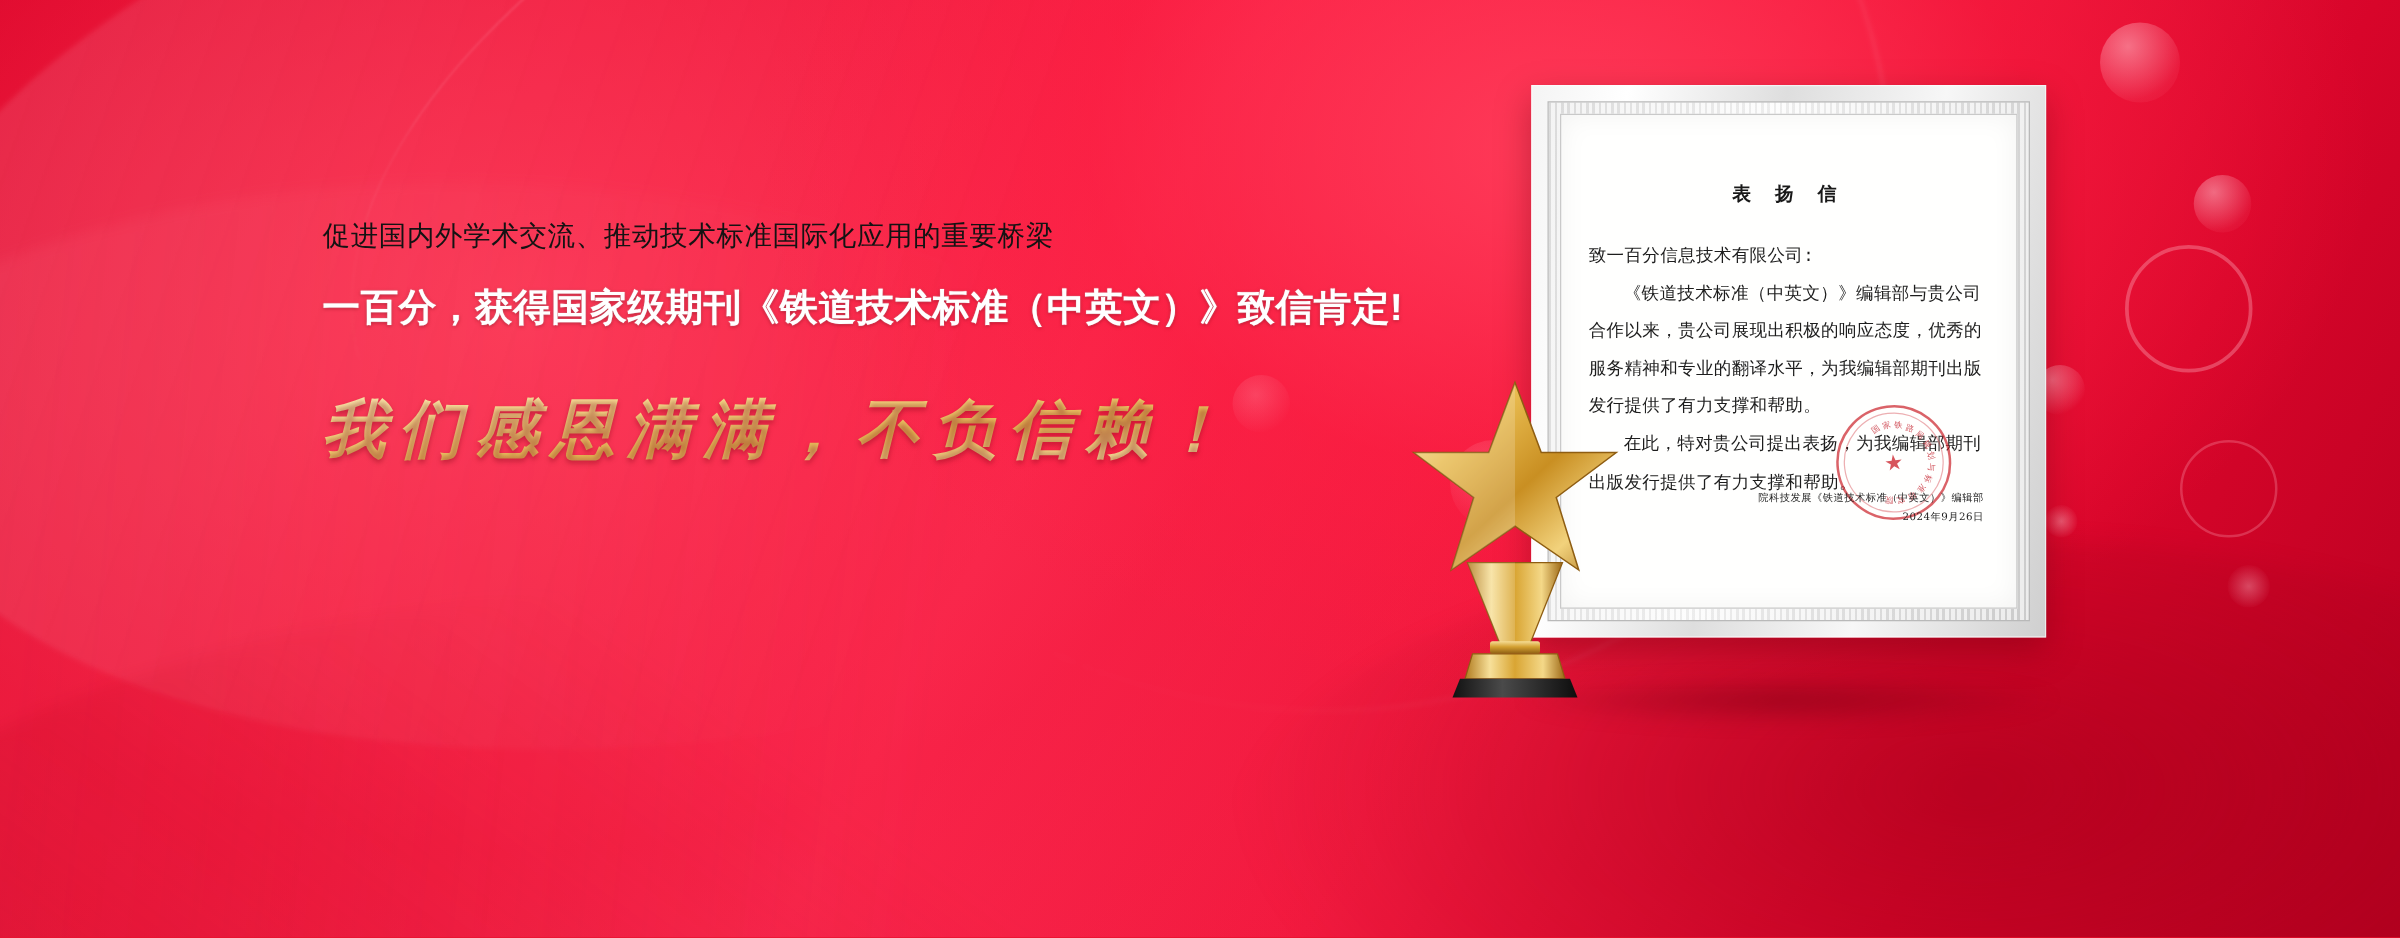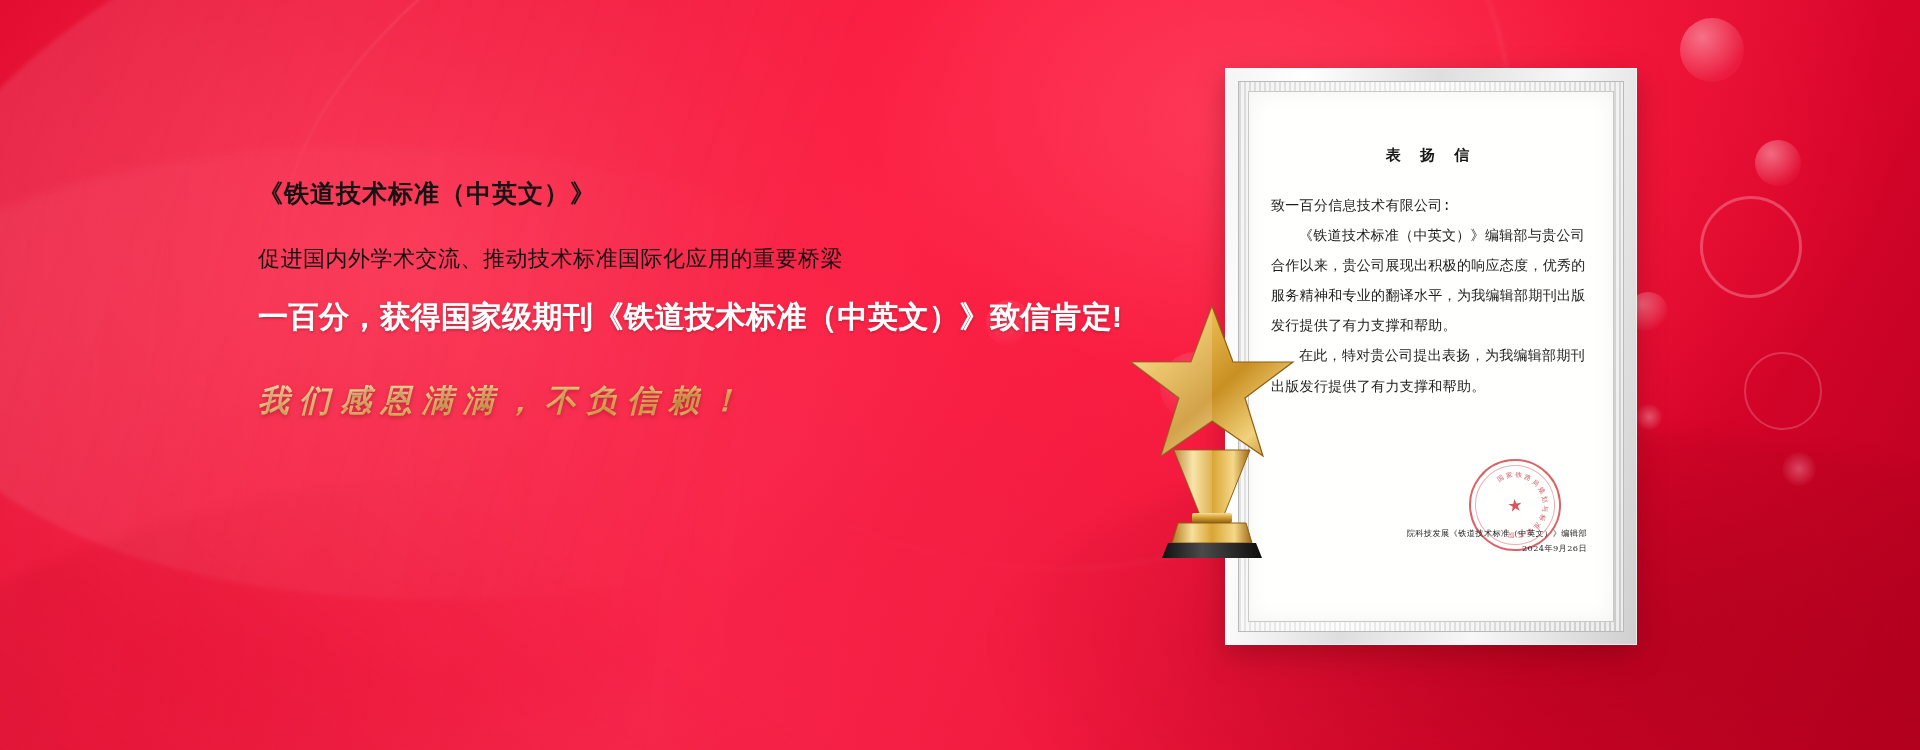--- a/index.html
+++ b/index.html
@@ -84,40 +84,40 @@
   .headline{
     margin-top:28px;
     font-size:30px;font-weight:700;color:#ffffff;letter-spacing:0.5px;
     line-height:1.25;
     text-shadow:0 1px 3px rgba(120,0,16,0.55), 0 0 1px rgba(255,255,255,0.9);
     white-space:nowrap;
   }
   .calligraphy{
     margin-top:44px;
     font-family:"DejaVu Serif","Liberation Serif",serif;
-    font-size:31px;font-weight:700;font-style:italic;
+    font-size:51px;font-weight:700;font-style:italic;
     letter-spacing:10px;
     background:linear-gradient(176deg,#fff0bd 0%,#f7d886 26%,#e9bb56 52%,#f6dd95 74%,#d9a33e 100%);
     -webkit-background-clip:text;background-clip:text;
     -webkit-text-fill-color:transparent;color:#edc467;
     text-shadow:0 2px 4px rgba(110,0,14,0.35);
     white-space:nowrap;
   }
 
   
   .trophy{position:absolute;left:1112px;top:300px;width:200px;height:260px;z-index:8;}
 
   
   .frame-shadow{
     position:absolute;left:1215px;top:540px;width:430px;height:40px;
     background:radial-gradient(ellipse at 50% 50%,rgba(120,0,18,0.5),rgba(120,0,18,0) 72%);
     filter:blur(7px);z-index:4;
   }
   .frame{
-    position:absolute;left:1225px;top:68px;width:412px;height:577px;z-index:7;
+    position:absolute;left:1225px;top:68px;width:412px;height:442px;z-index:7;
     background:linear-gradient(100deg,#f4f4f4 0%,#ffffff 16%,#dedede 42%,#f7f7f7 68%,#cfcfcf 100%);
     box-shadow:0 10px 26px rgba(110,0,16,0.40), inset 0 0 0 1px rgba(255,255,255,0.6);
     padding:13px;box-sizing:border-box;
   }
   .frame-inner{
     width:100%;height:100%;box-sizing:border-box;
     background:
       repeating-linear-gradient(90deg,rgba(0,0,0,0.05) 0 2px,rgba(255,255,255,0.55) 2px 5px),
       linear-gradient(100deg,#e6e6e6,#fafafa 40%,#d6d6d6);
     padding:9px;
@@ -187,21 +187,20 @@
   <div class="bokeh b3"></div>
   <div class="bokeh b4"></div>
   <div class="bokeh b5"></div>
   <div class="bokeh b6"></div>
   <div class="bokeh b7"></div>
   <div class="bokeh b8"></div>
   <div class="bokeh b9"></div>
   <div class="bokeh b10"></div>
 
   <div class="copy">
-    <div class="journal-title">《铁道技术标准（中英文）》</div>
     <div class="desc-line">促进国内外学术交流、推动技术标准国际化应用的重要桥梁</div>
     <div class="headline">一百分，获得国家级期刊《铁道技术标准（中英文）》致信肯定!</div>
     <div class="calligraphy">我们感恩满满，不负信赖！</div>
   </div>
 
   <div class="trophy">
     <svg width="200" height="260" viewBox="0 0 200 260">
       <defs>
         <linearGradient id="gold1" x1="0" y1="0" x2="1" y2="1">
           <stop offset="0%" stop-color="#fdf0b8"></stop>

